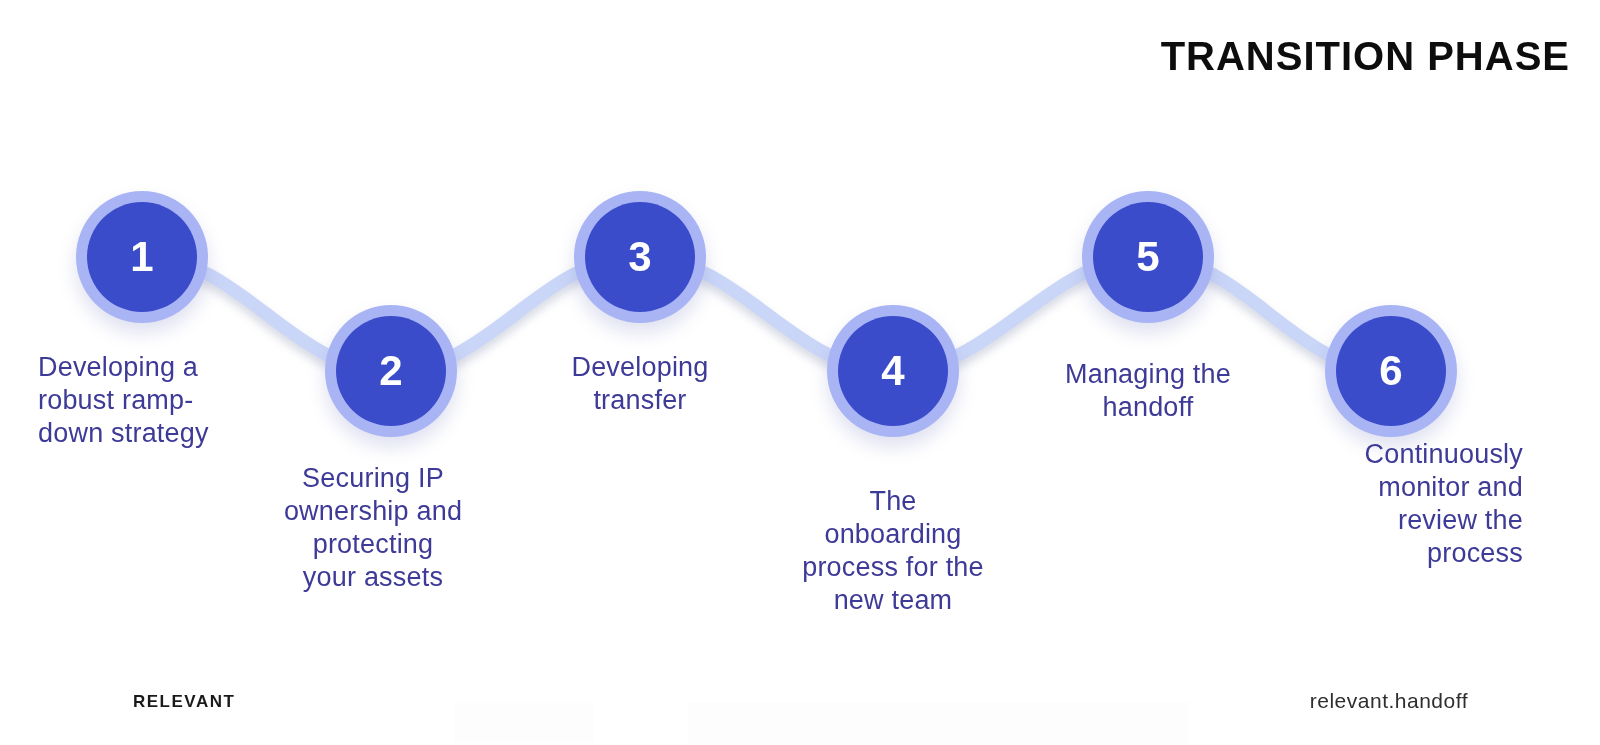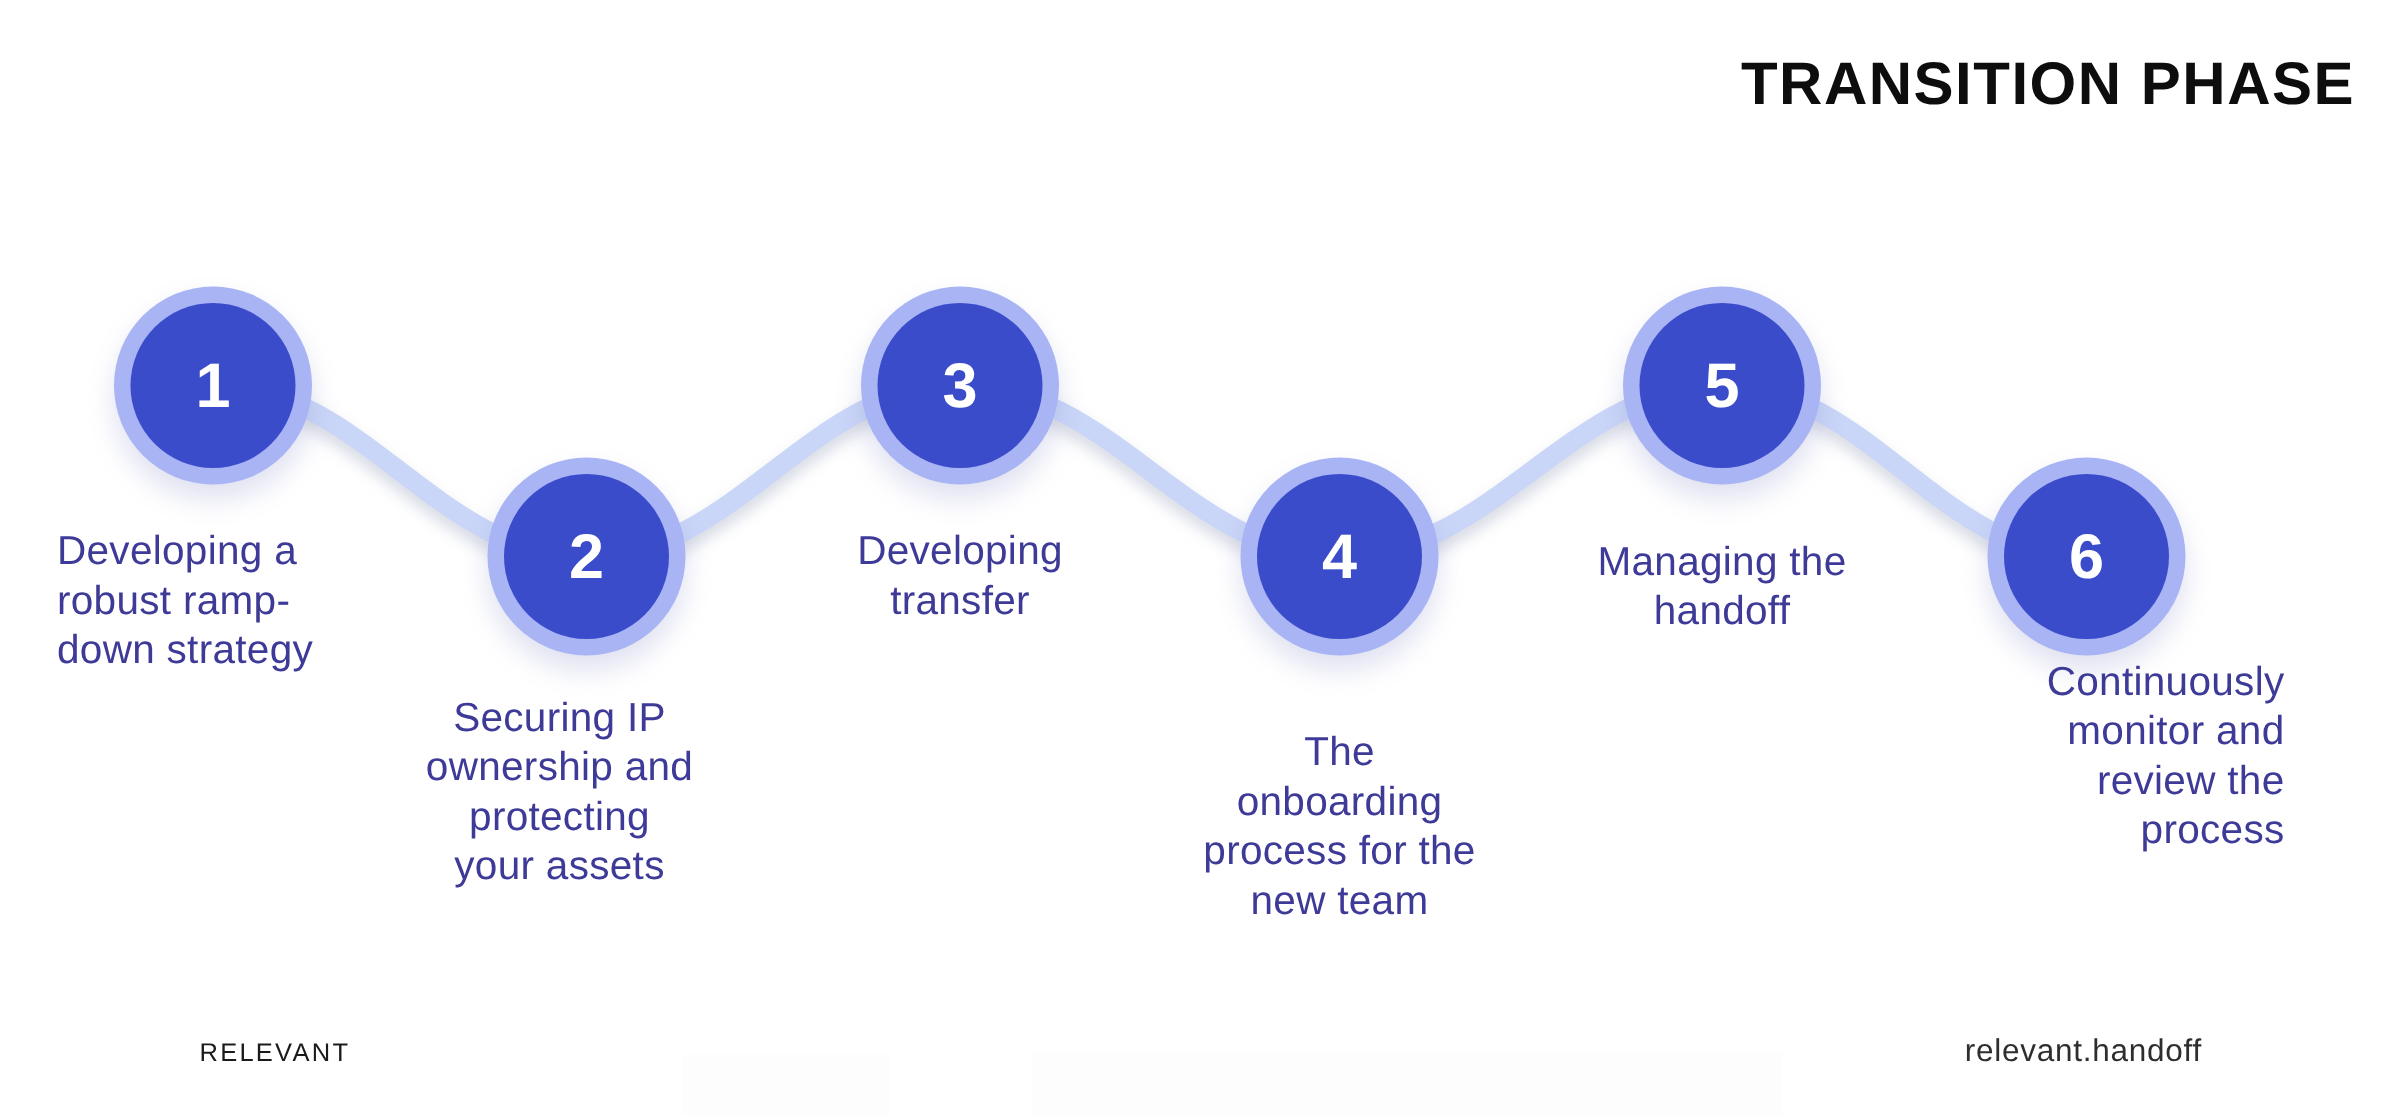--- a/index.html
+++ b/index.html
@@ -96,21 +96,21 @@
   .pos-l4 { left: 763px;  top: 462px; width: 260px; margin-top: 23px; }
   .pos-l5 { left: 1018px; top: 358px; width: 260px; }
   .pos-l6 { left: 1263px; top: 438px; width: 260px; text-align: right; }
 
   
   .brand-logo {
     position: absolute;
     left: 133px;
     top: 692px;
     font-size: 17px;
-    font-weight: 400;
+    font-weight: 700;
     letter-spacing: 1.5px;
     color: #1a1a1a;
     z-index: 3;
   }
   .website-text {
     position: absolute;
     right: 132px;
     top: 689px;
     font-size: 21px;
     font-weight: 400;

